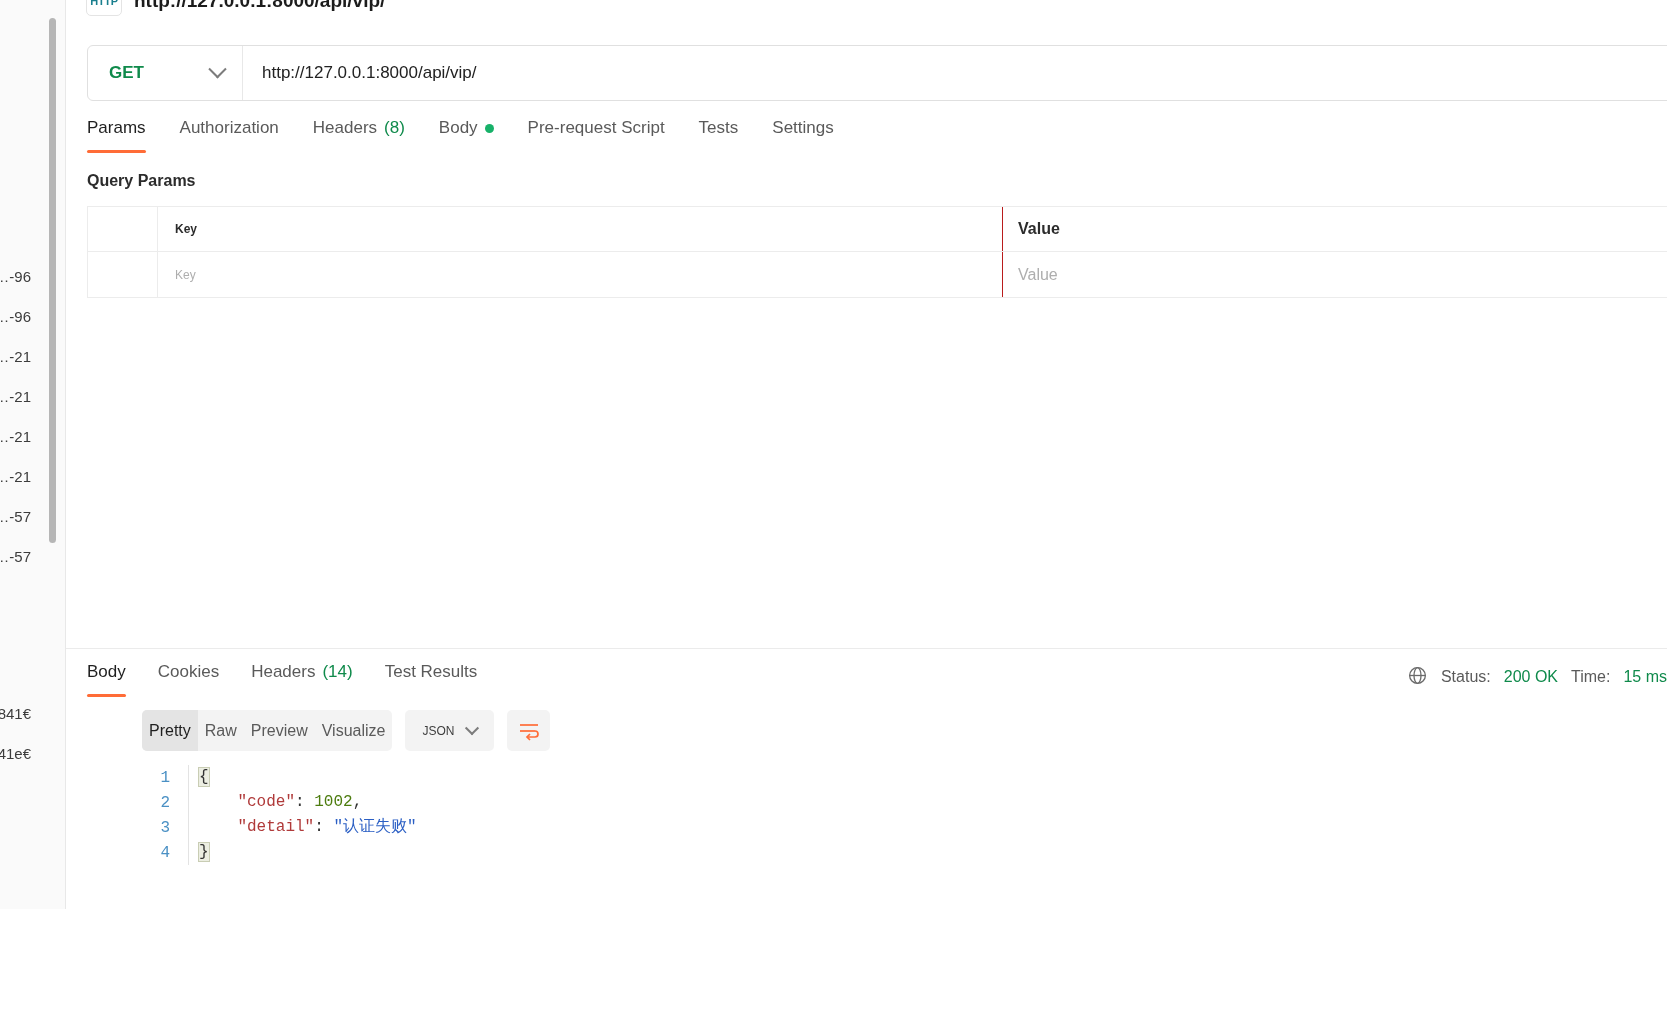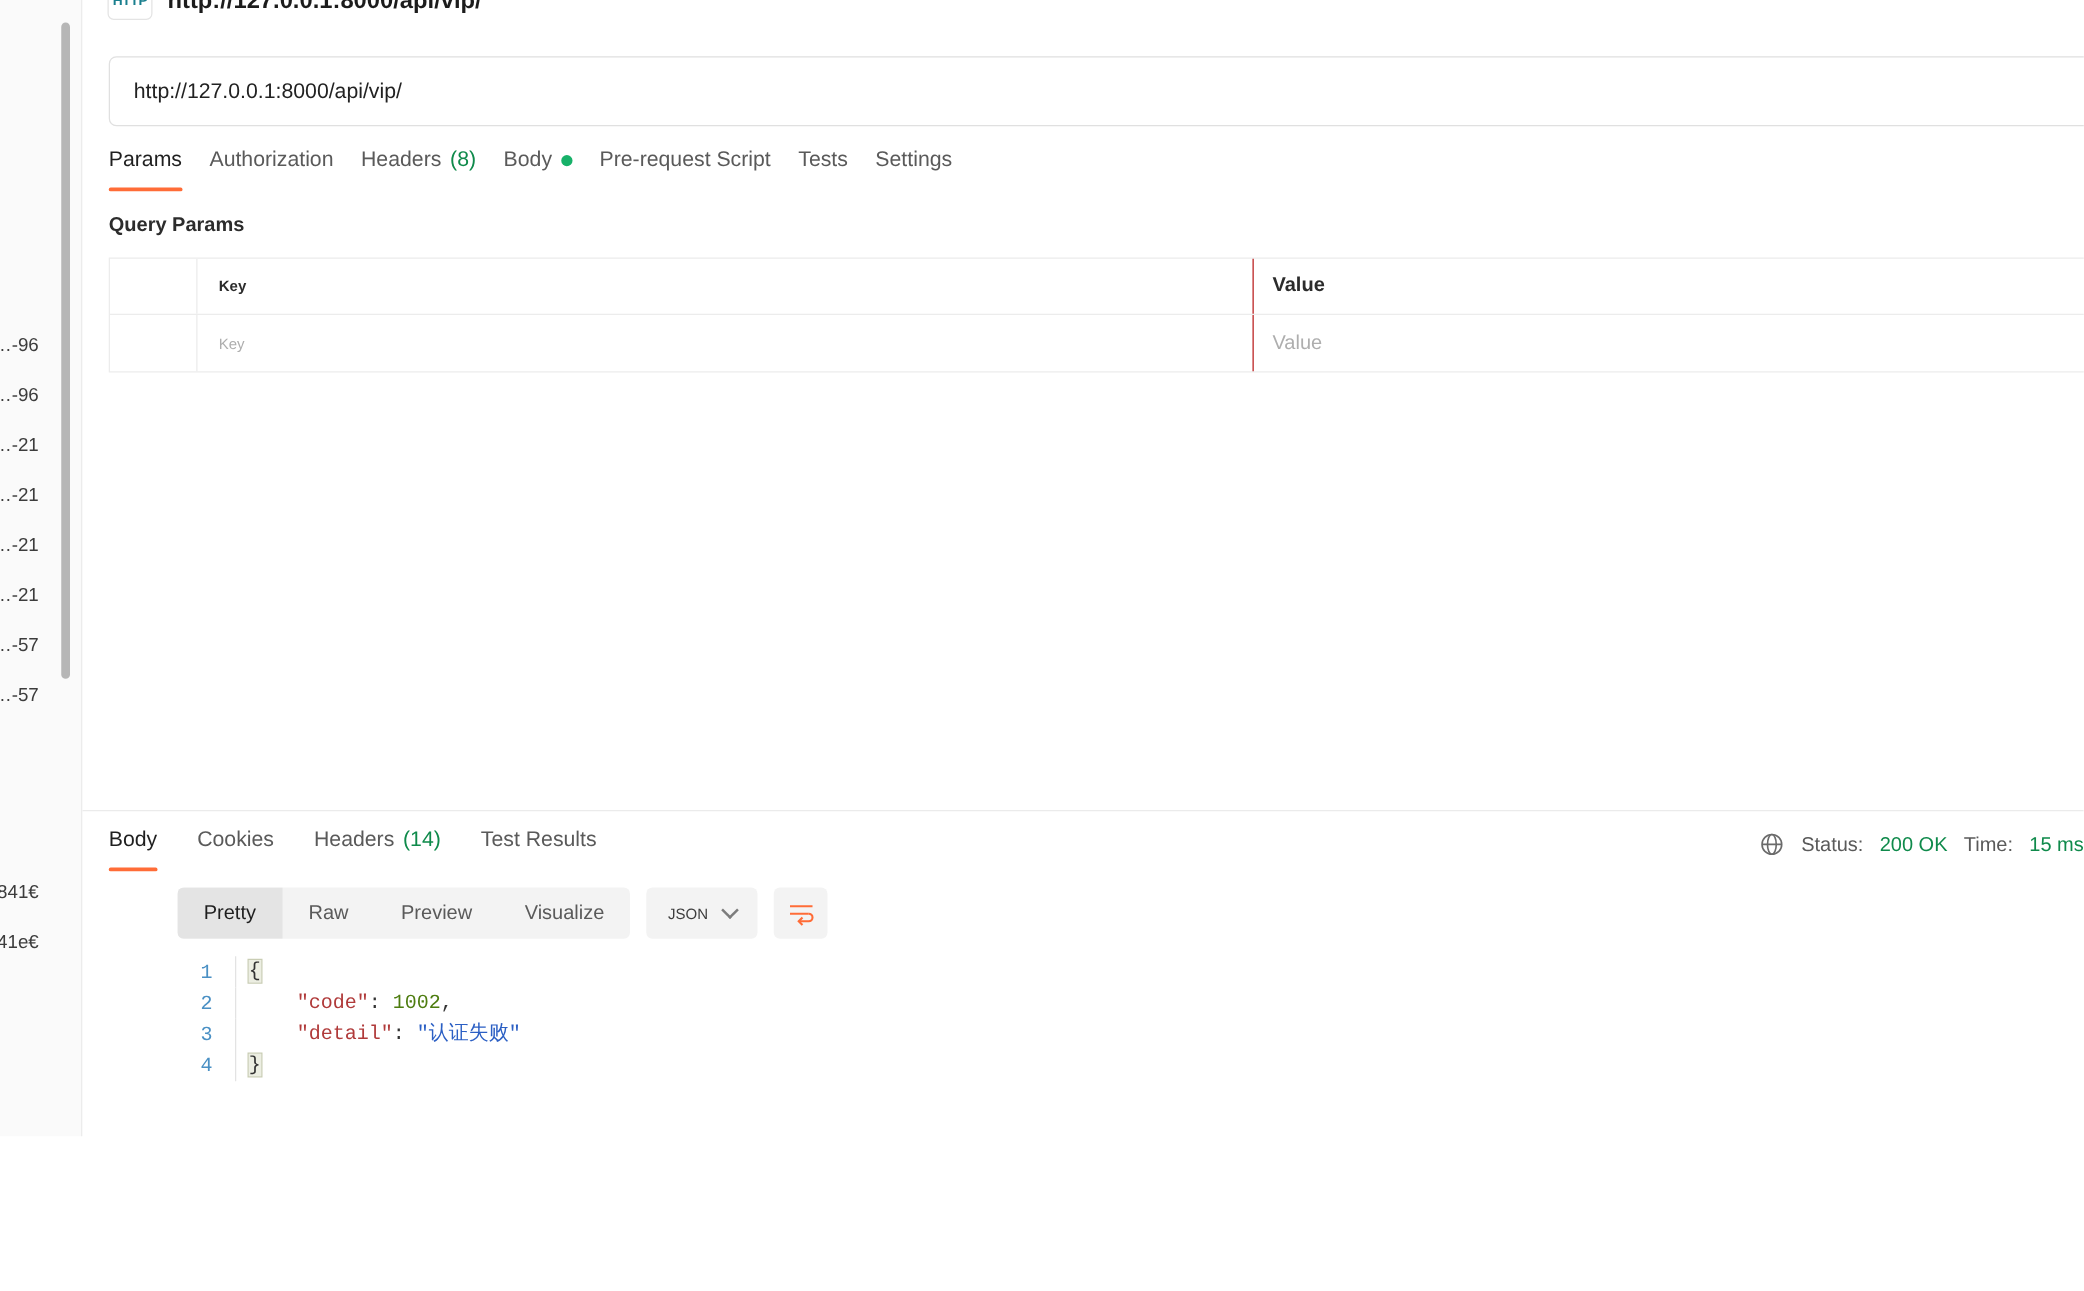--- a/index.html
+++ b/index.html
@@ -48,21 +48,21 @@
     width: 155px; display: flex; align-items: center; justify-content: space-between;
     padding: 0 18px 0 21px; border-right: 1px solid #e8e8e8;
   }
   .method-label { font-size: 17px; color: #0f8a4b; font-weight: 600; }
   .chev { width: 13px; height: 13px; border-right: 2px solid #7c7c7c; border-bottom: 2px solid #7c7c7c;
           transform: rotate(45deg) translate(-3px,-3px); }
   .url-input { flex: 1; display: flex; align-items: center; padding-left: 19px;
                font-size: 17px; color: #222; }
 
   
-  .req-tabs { position: absolute; left: 21px; top: 118px; display: flex; align-items: flex-end; gap: 22px; }
+  .req-tabs { position: absolute; left: 21px; top: 118px; display: flex; align-items: flex-end; gap: 34px; }
   .rtab { position: relative; font-size: 17px; color: #5a5a5a; padding-bottom: 15px; display: flex; align-items: center; gap: 7px; }
   .rtab.active { color: #1f1f1f; }
   .rtab.active::after { content: ""; position: absolute; left: 0; right: 0; bottom: 0; height: 3px; background: #ff6c37; border-radius: 2px; }
   .rtab .cnt { color: #0f8a4b; }
   .green-dot { width: 9px; height: 9px; border-radius: 50%; background: #17b169; display: inline-block; }
 
   
   .qp-title { position: absolute; left: 21px; top: 172px; font-size: 16px; font-weight: bold; color: #2c2c2c; }
   .qp-table { position: absolute; left: 21px; top: 206px; right: -60px; border: 1px solid #ececec; border-left: 1px solid #ececec; }
   .qp-row { display: flex; height: 45px; align-items: center; }
@@ -79,21 +79,21 @@
 
   
   .resp-tabs { position: absolute; left: 21px; top: 662px; display: flex; gap: 32px; }
   .resp-status { position: absolute; right: 0px; top: 665px; display: flex; align-items: flex-end; gap: 13px; font-size: 16px; color: #5a5a5a; white-space: nowrap; }
   .globe { width: 21px; height: 21px; }
   .green-txt { color: #0f8a4b; }
 
   
   .fmt-bar { position: absolute; left: 76px; top: 710px; display: flex; align-items: center; gap: 13px; }
   .seg { display: flex; background: #f3f3f3; border-radius: 5px; overflow: hidden; height: 41px; }
-  .seg-item { display: flex; align-items: center; padding: 0 21px; font-size: 16px; color: #5a5a5a; }
+  .seg-item { display: flex; align-items: center; padding: 0 7px; font-size: 16px; color: #5a5a5a; }
   .seg-item.active { background: #e4e4e4; color: #1f1f1f; }
   .json-sel { display: flex; align-items: center; gap: 13px; background: #f3f3f3; border-radius: 5px; height: 41px; padding: 0 17px; font-size: 12px; color: #3d3d3d; }
   .chev-sm { width: 10px; height: 10px; border-right: 2px solid #7c7c7c; border-bottom: 2px solid #7c7c7c; transform: rotate(45deg) translate(-2px,-2px); }
   .wrap-btn { width: 43px; height: 41px; background: #f3f3f3; border-radius: 5px; display: flex; align-items: center; justify-content: center; }
 
   
   .code { position: absolute; left: 76px; top: 765px; right: 0; bottom: 0;
           font-family: "Liberation Mono", monospace; font-size: 16px; }
   .code-line { display: flex; height: 25px; align-items: center; }
   .gutter { width: 46px; text-align: right; padding-right: 18px; color: #4a90c4; }
@@ -126,20 +126,24 @@
   </div>
 
   <div class="main">
 
     <div class="req-header">
       <div class="http-badge">HTTP</div>
       <div class="req-header-url">http://127.0.0.1:8000/api/vip/</div>
     </div>
 
     <div class="url-bar">
+      <div class="method-box">
+        <span class="method-label">GET</span>
+        <span class="chev"></span>
+      </div>
       <div class="url-input">http://127.0.0.1:8000/api/vip/</div>
     </div>
 
     <div class="req-tabs" id="req-tabs">
         <div class="rtab active">
           <span>Params</span>
         </div>
         <div class="rtab">
           <span>Authorization</span>
         </div>

